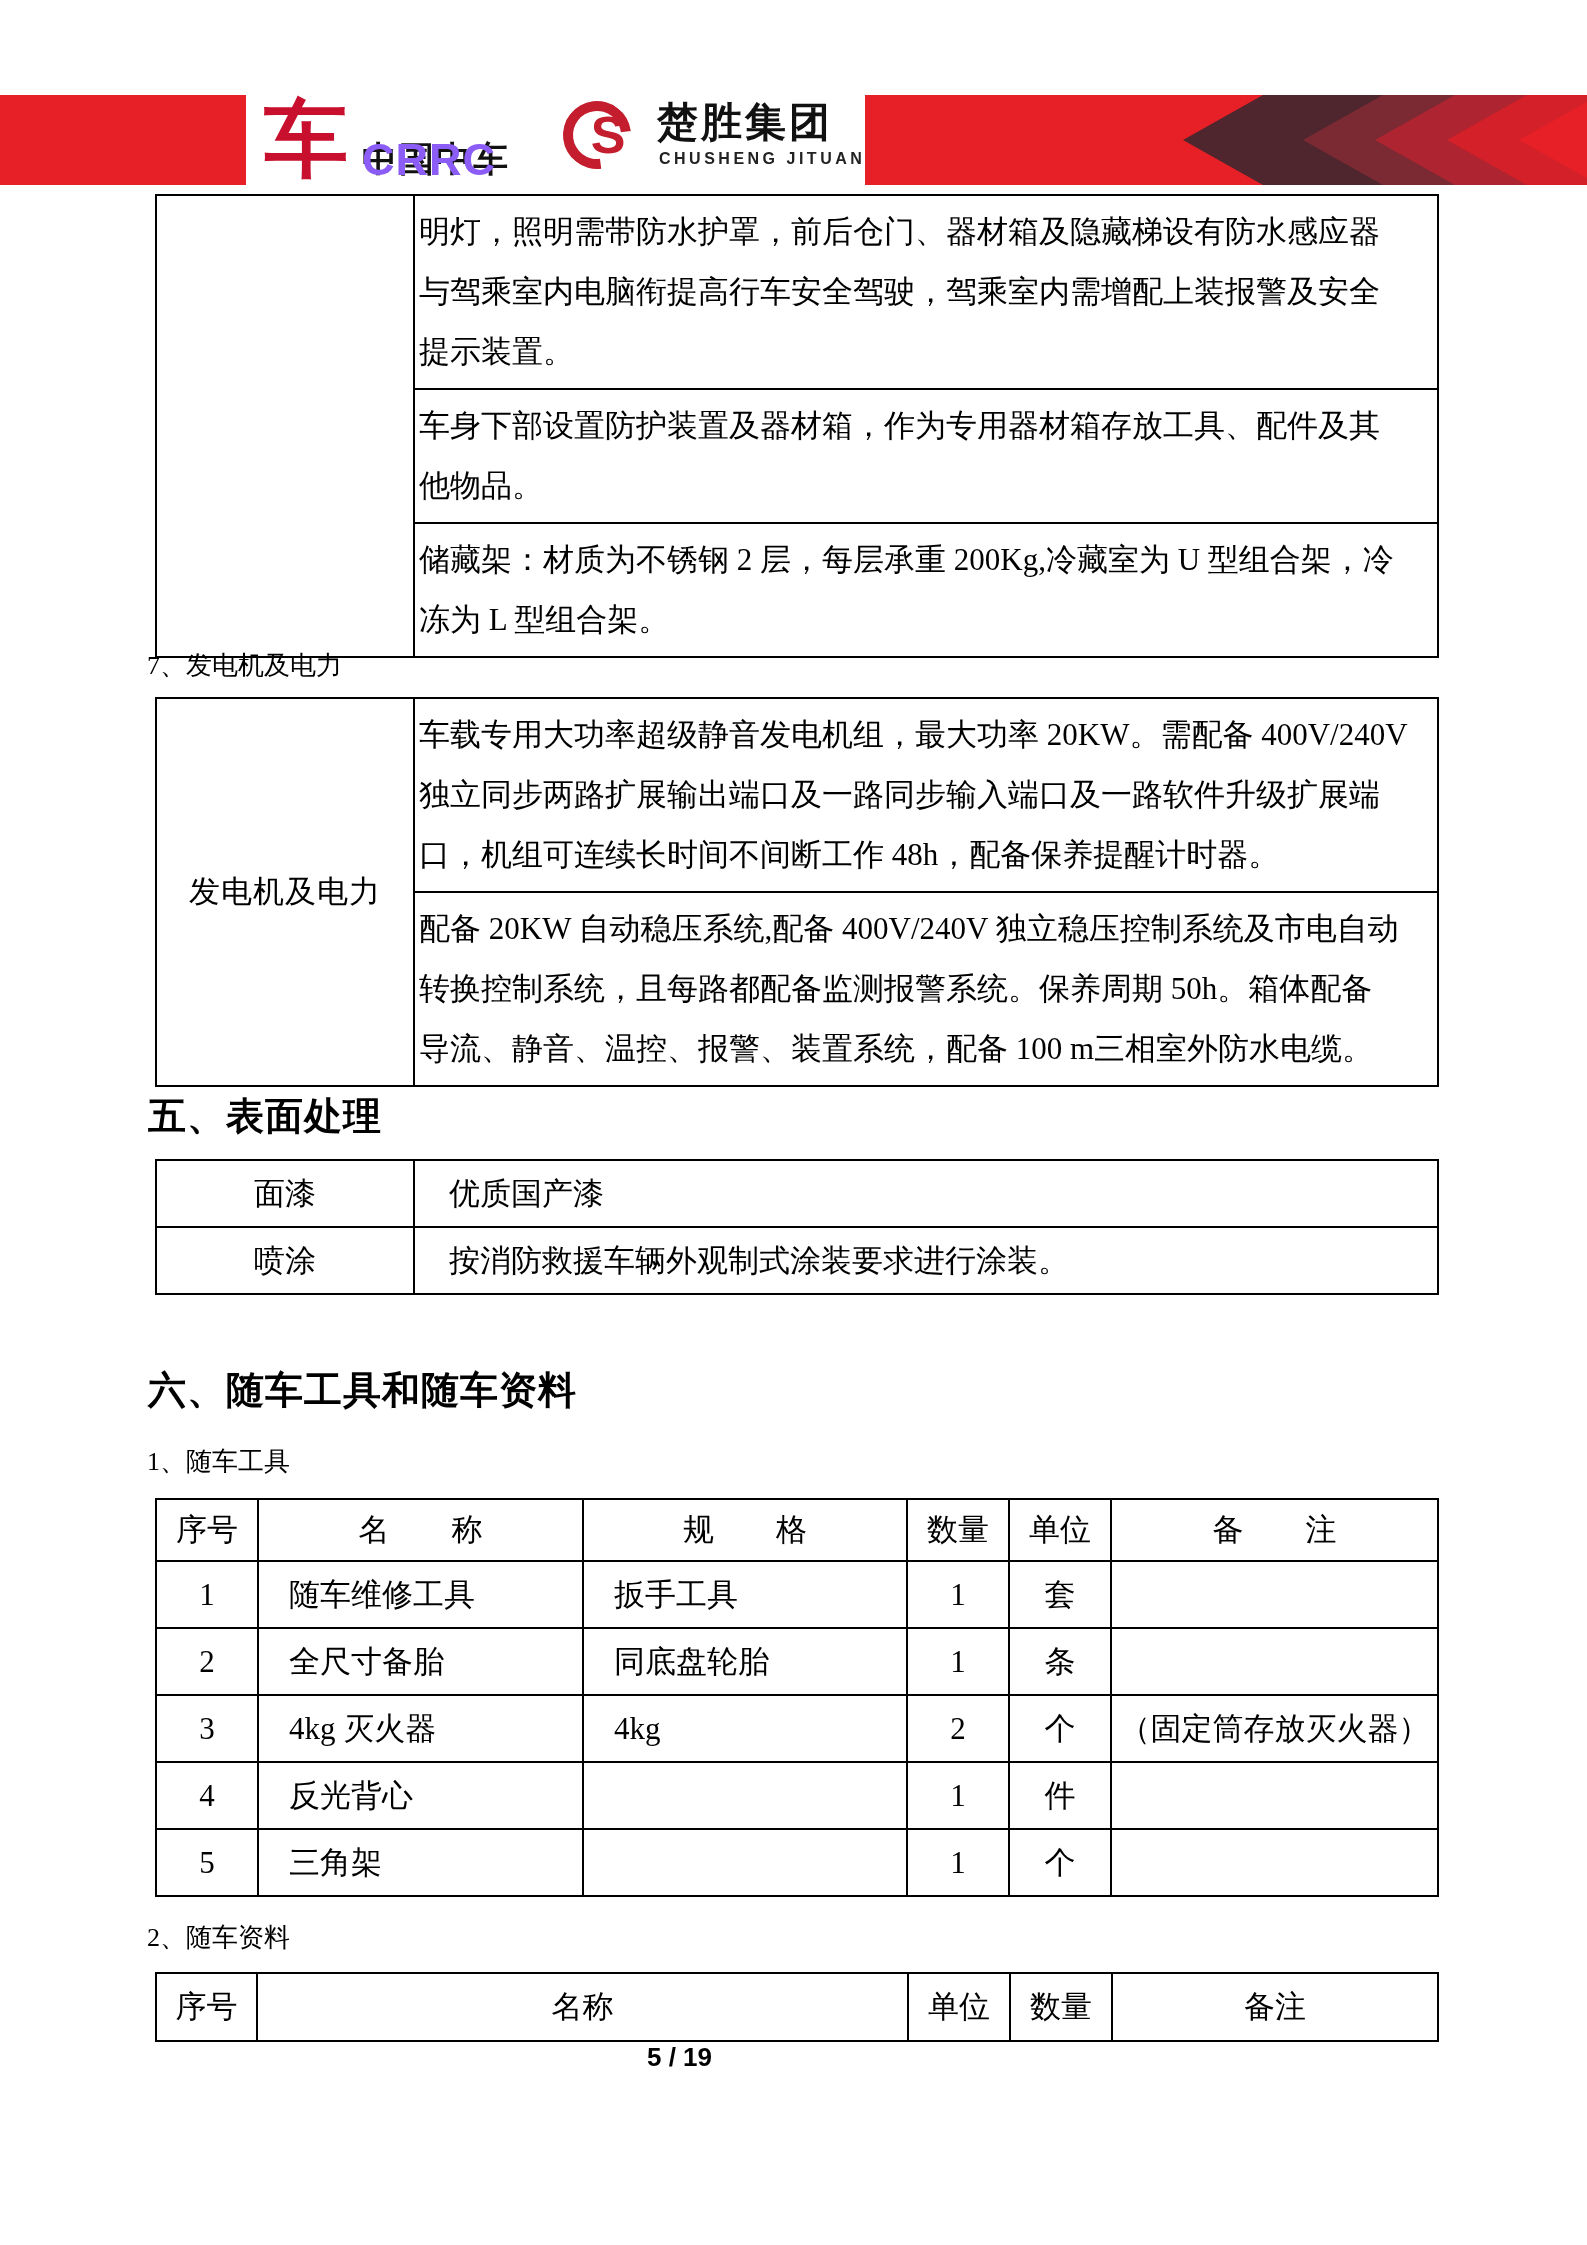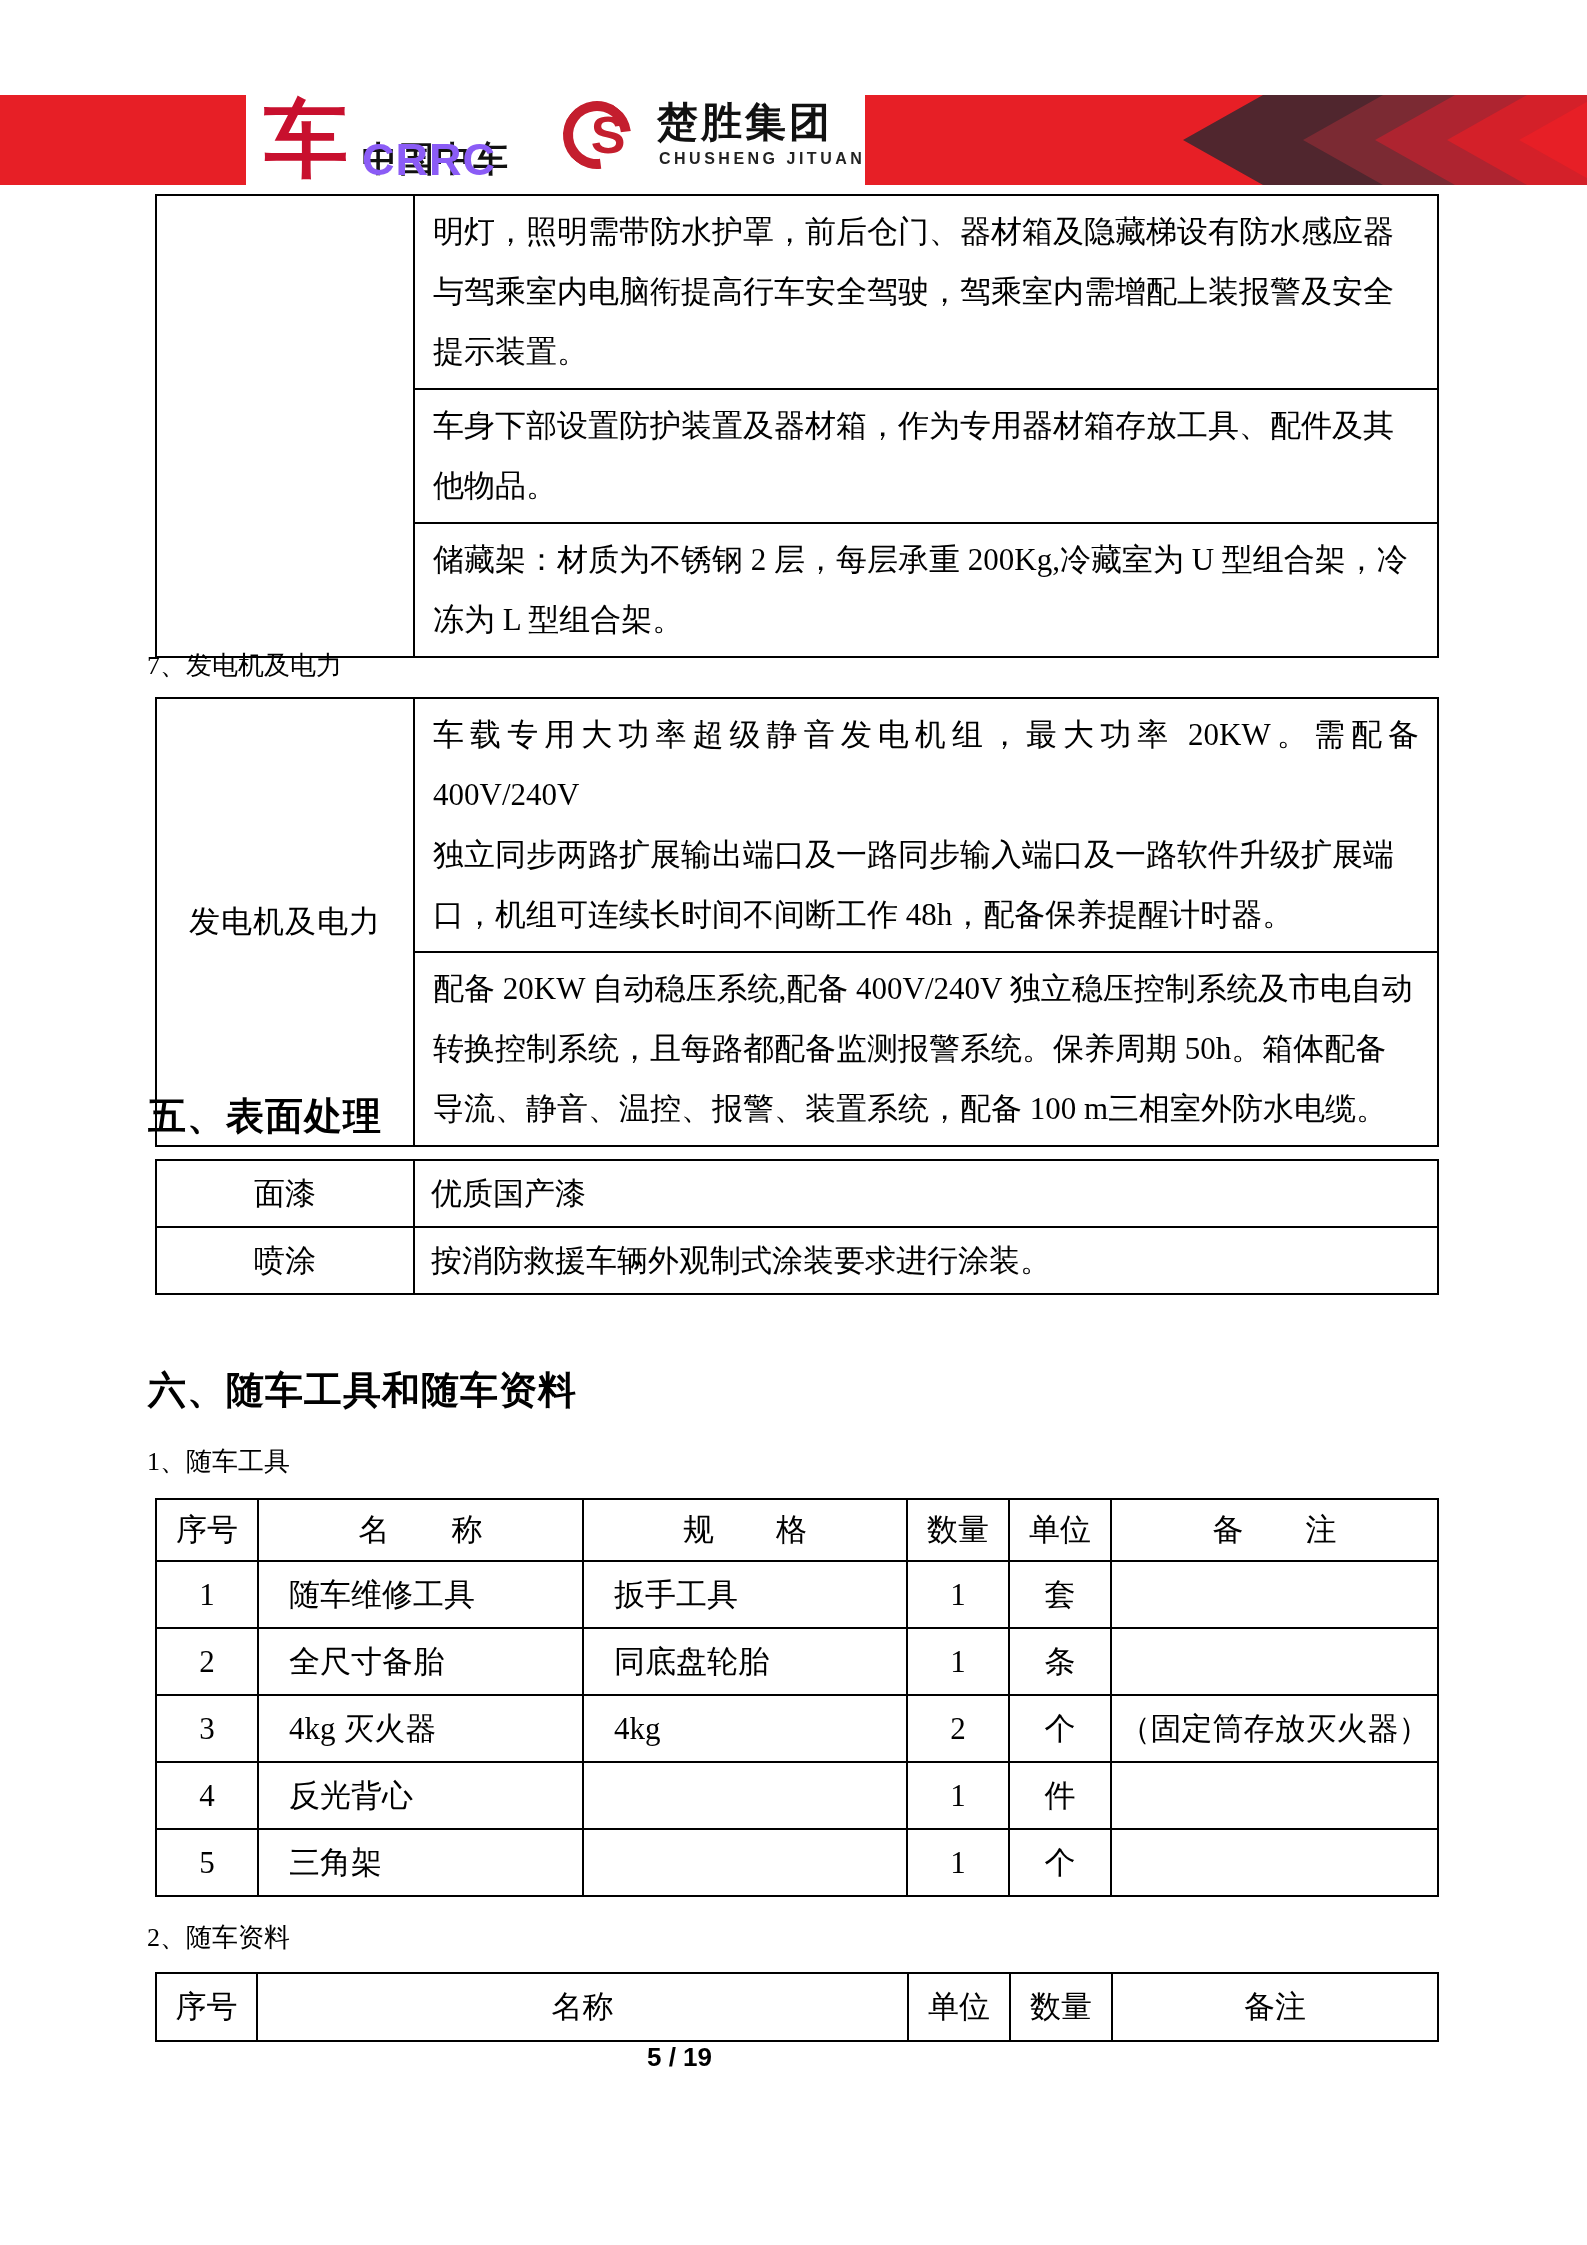--- a/index.html
+++ b/index.html
@@ -32,25 +32,25 @@
   .cs-cn{position:absolute;top:100px;left:657px;font-family:"Liberation Sans","DejaVu Sans",sans-serif;
     font-weight:bold;font-size:41px;line-height:44px;letter-spacing:3px;color:#111;}
   .cs-en{position:absolute;top:150px;left:659px;font-family:"Liberation Sans","DejaVu Sans",sans-serif;
     font-weight:bold;font-size:16px;letter-spacing:3.5px;color:#222;}
   
   .sechead{position:absolute;left:148px;font-weight:bold;font-size:38px;line-height:44px;letter-spacing:1px;}
   .subhead{position:absolute;left:147px;font-size:26px;line-height:36px;}
   
   table.t{position:absolute;left:155px;border-collapse:collapse;table-layout:fixed;width:1282px;}
   table.t td{border:2px solid #000;font-size:31px;vertical-align:middle;overflow:hidden;}
-  td.body-cell{padding:6px 18px 6px 18px;line-height:60px;text-align:justify;
+  td.body-cell{padding:6px 18px 6px 4px;line-height:60px;text-align:justify;
     white-space:pre-line;vertical-align:top;}
   td.label-cell{text-align:center;letter-spacing:1px;}
   td.key-cell{text-align:center;}
-  td.val-cell{padding-left:16px;text-align:left;}
+  td.val-cell{padding-left:34px;text-align:left;}
   td.c{text-align:center;}
   td.l{text-align:left;padding-left:30px;}
   td.small{font-size:29px;}
   .t3 td{height:63px;}
   .t4 tr.hdr td{height:58px;text-align:center;}
   .t4 tr.row td{height:63px;}
   .t5 td{height:64px;text-align:center;}
   
   .footer{position:absolute;top:2042px;left:0;width:1359px;text-align:center;
     font-family:"Liberation Sans","DejaVu Sans",sans-serif;font-weight:bold;font-size:26px;}

